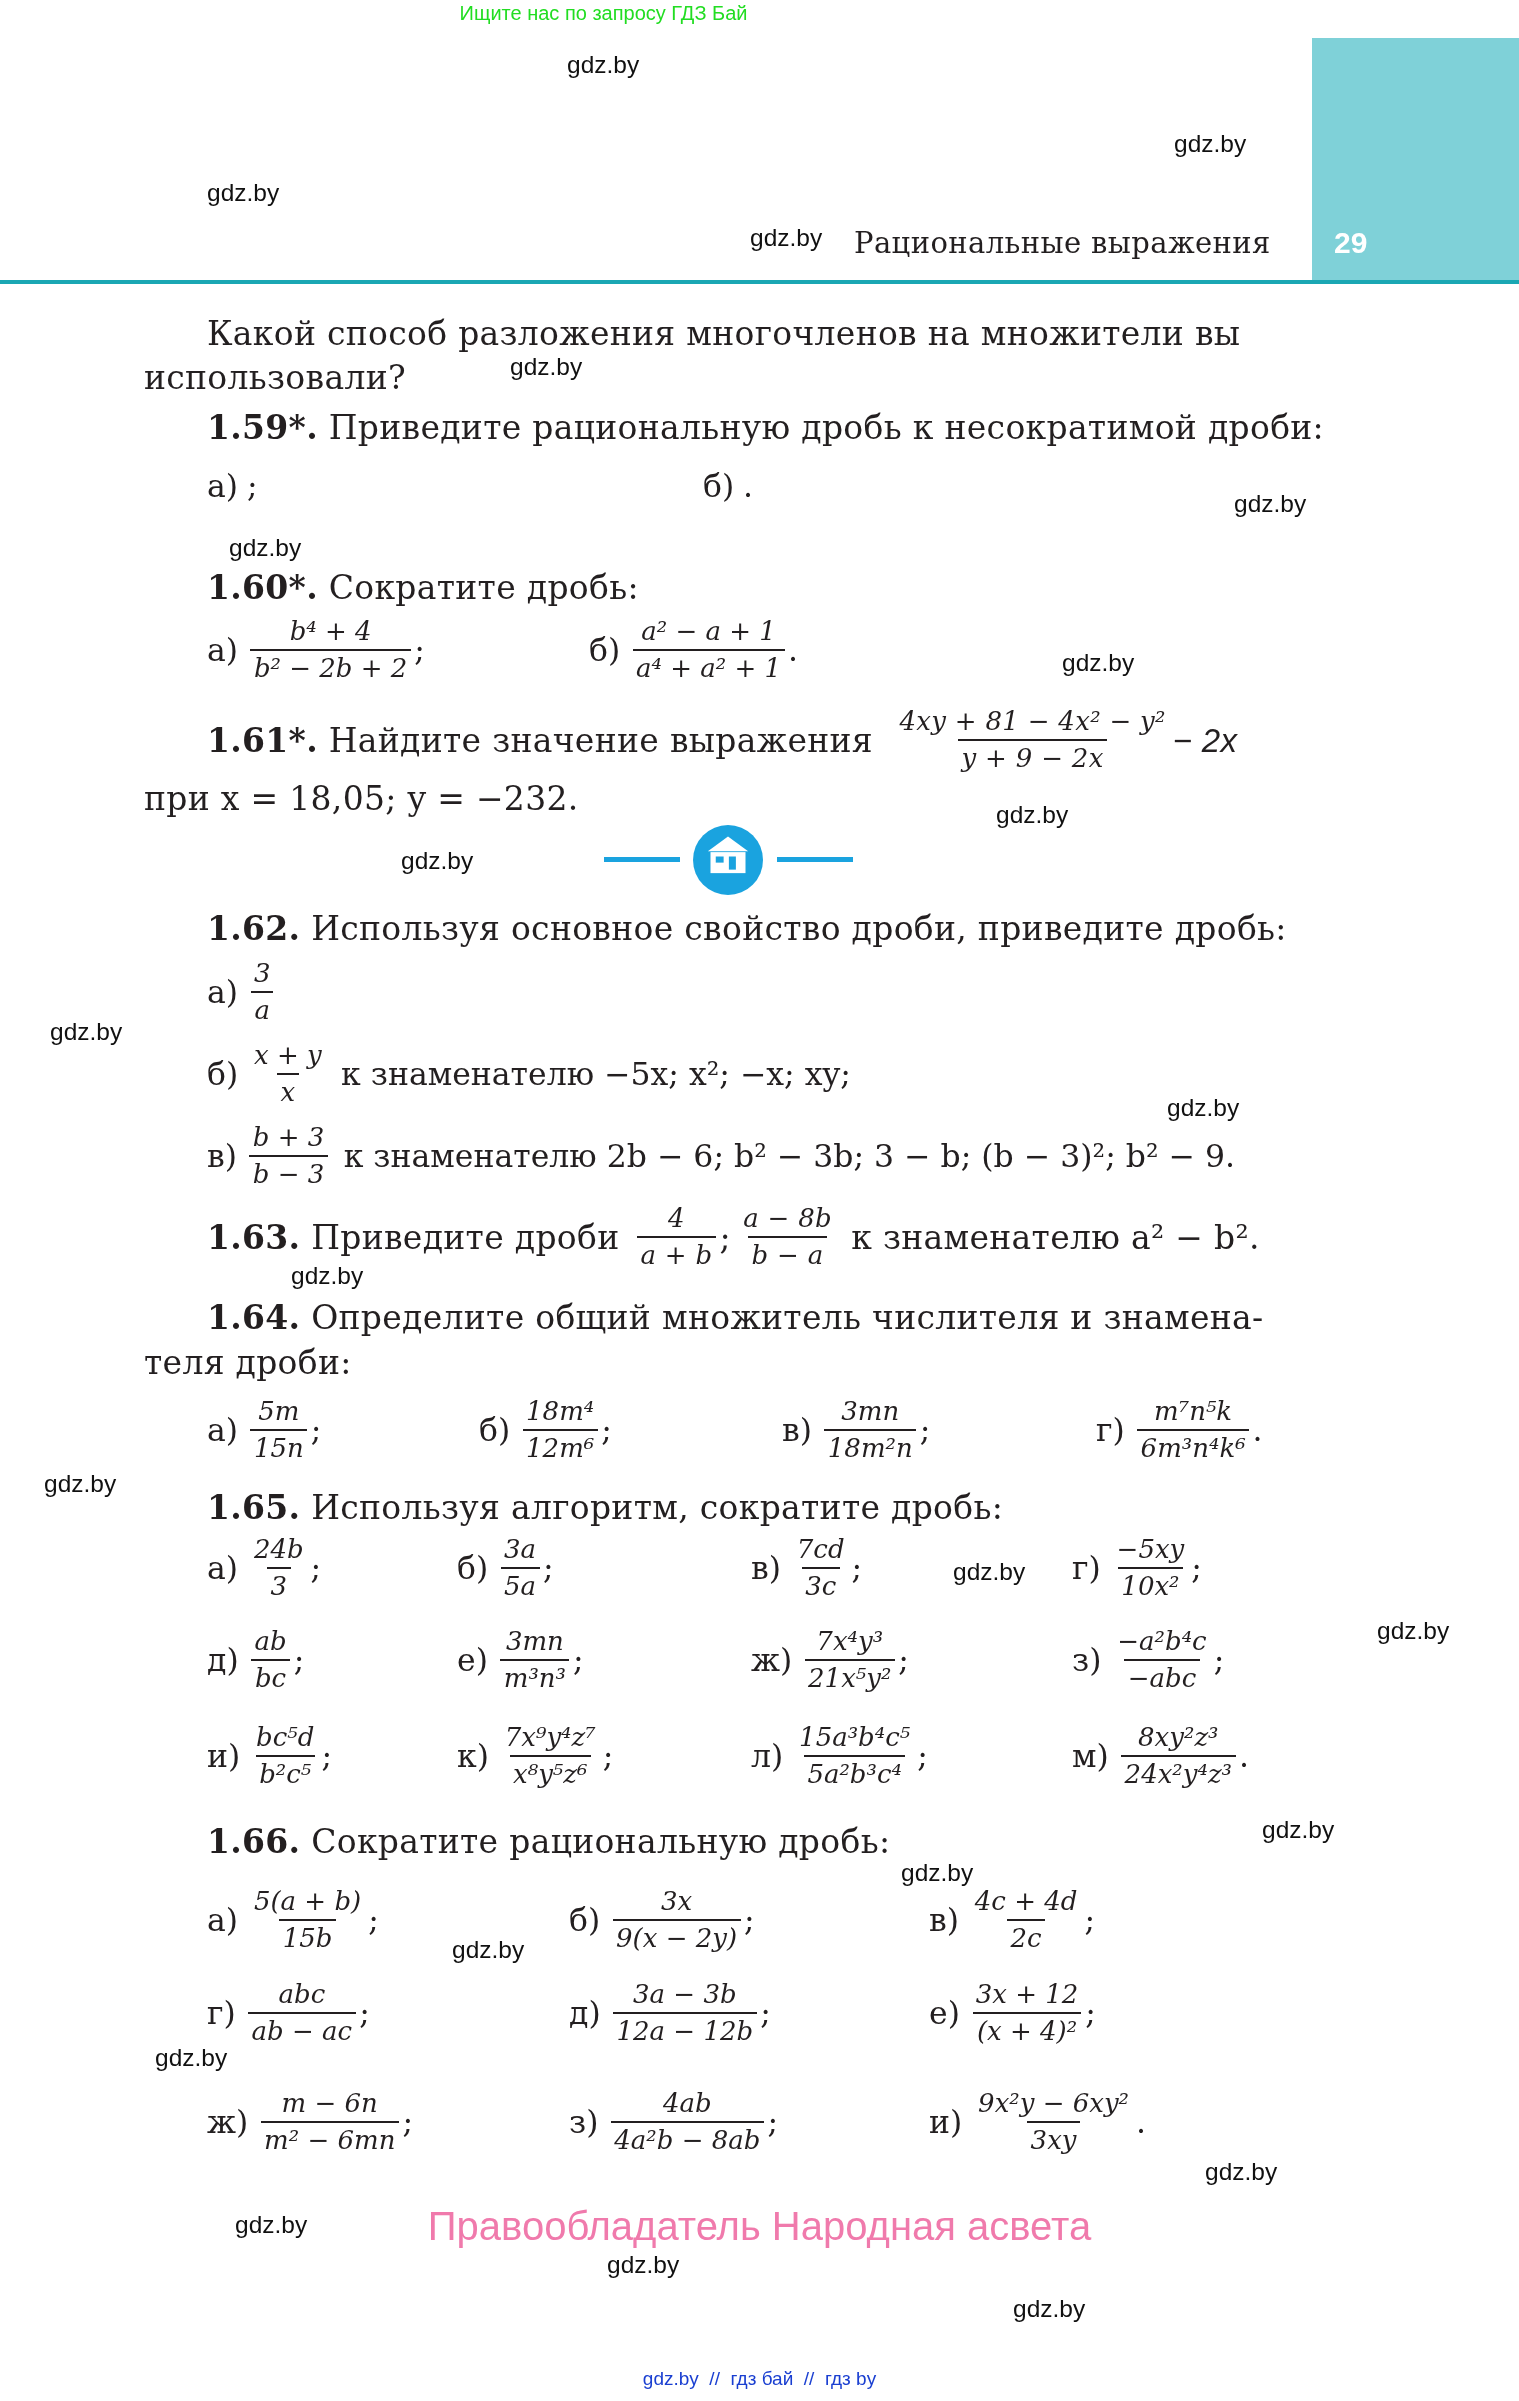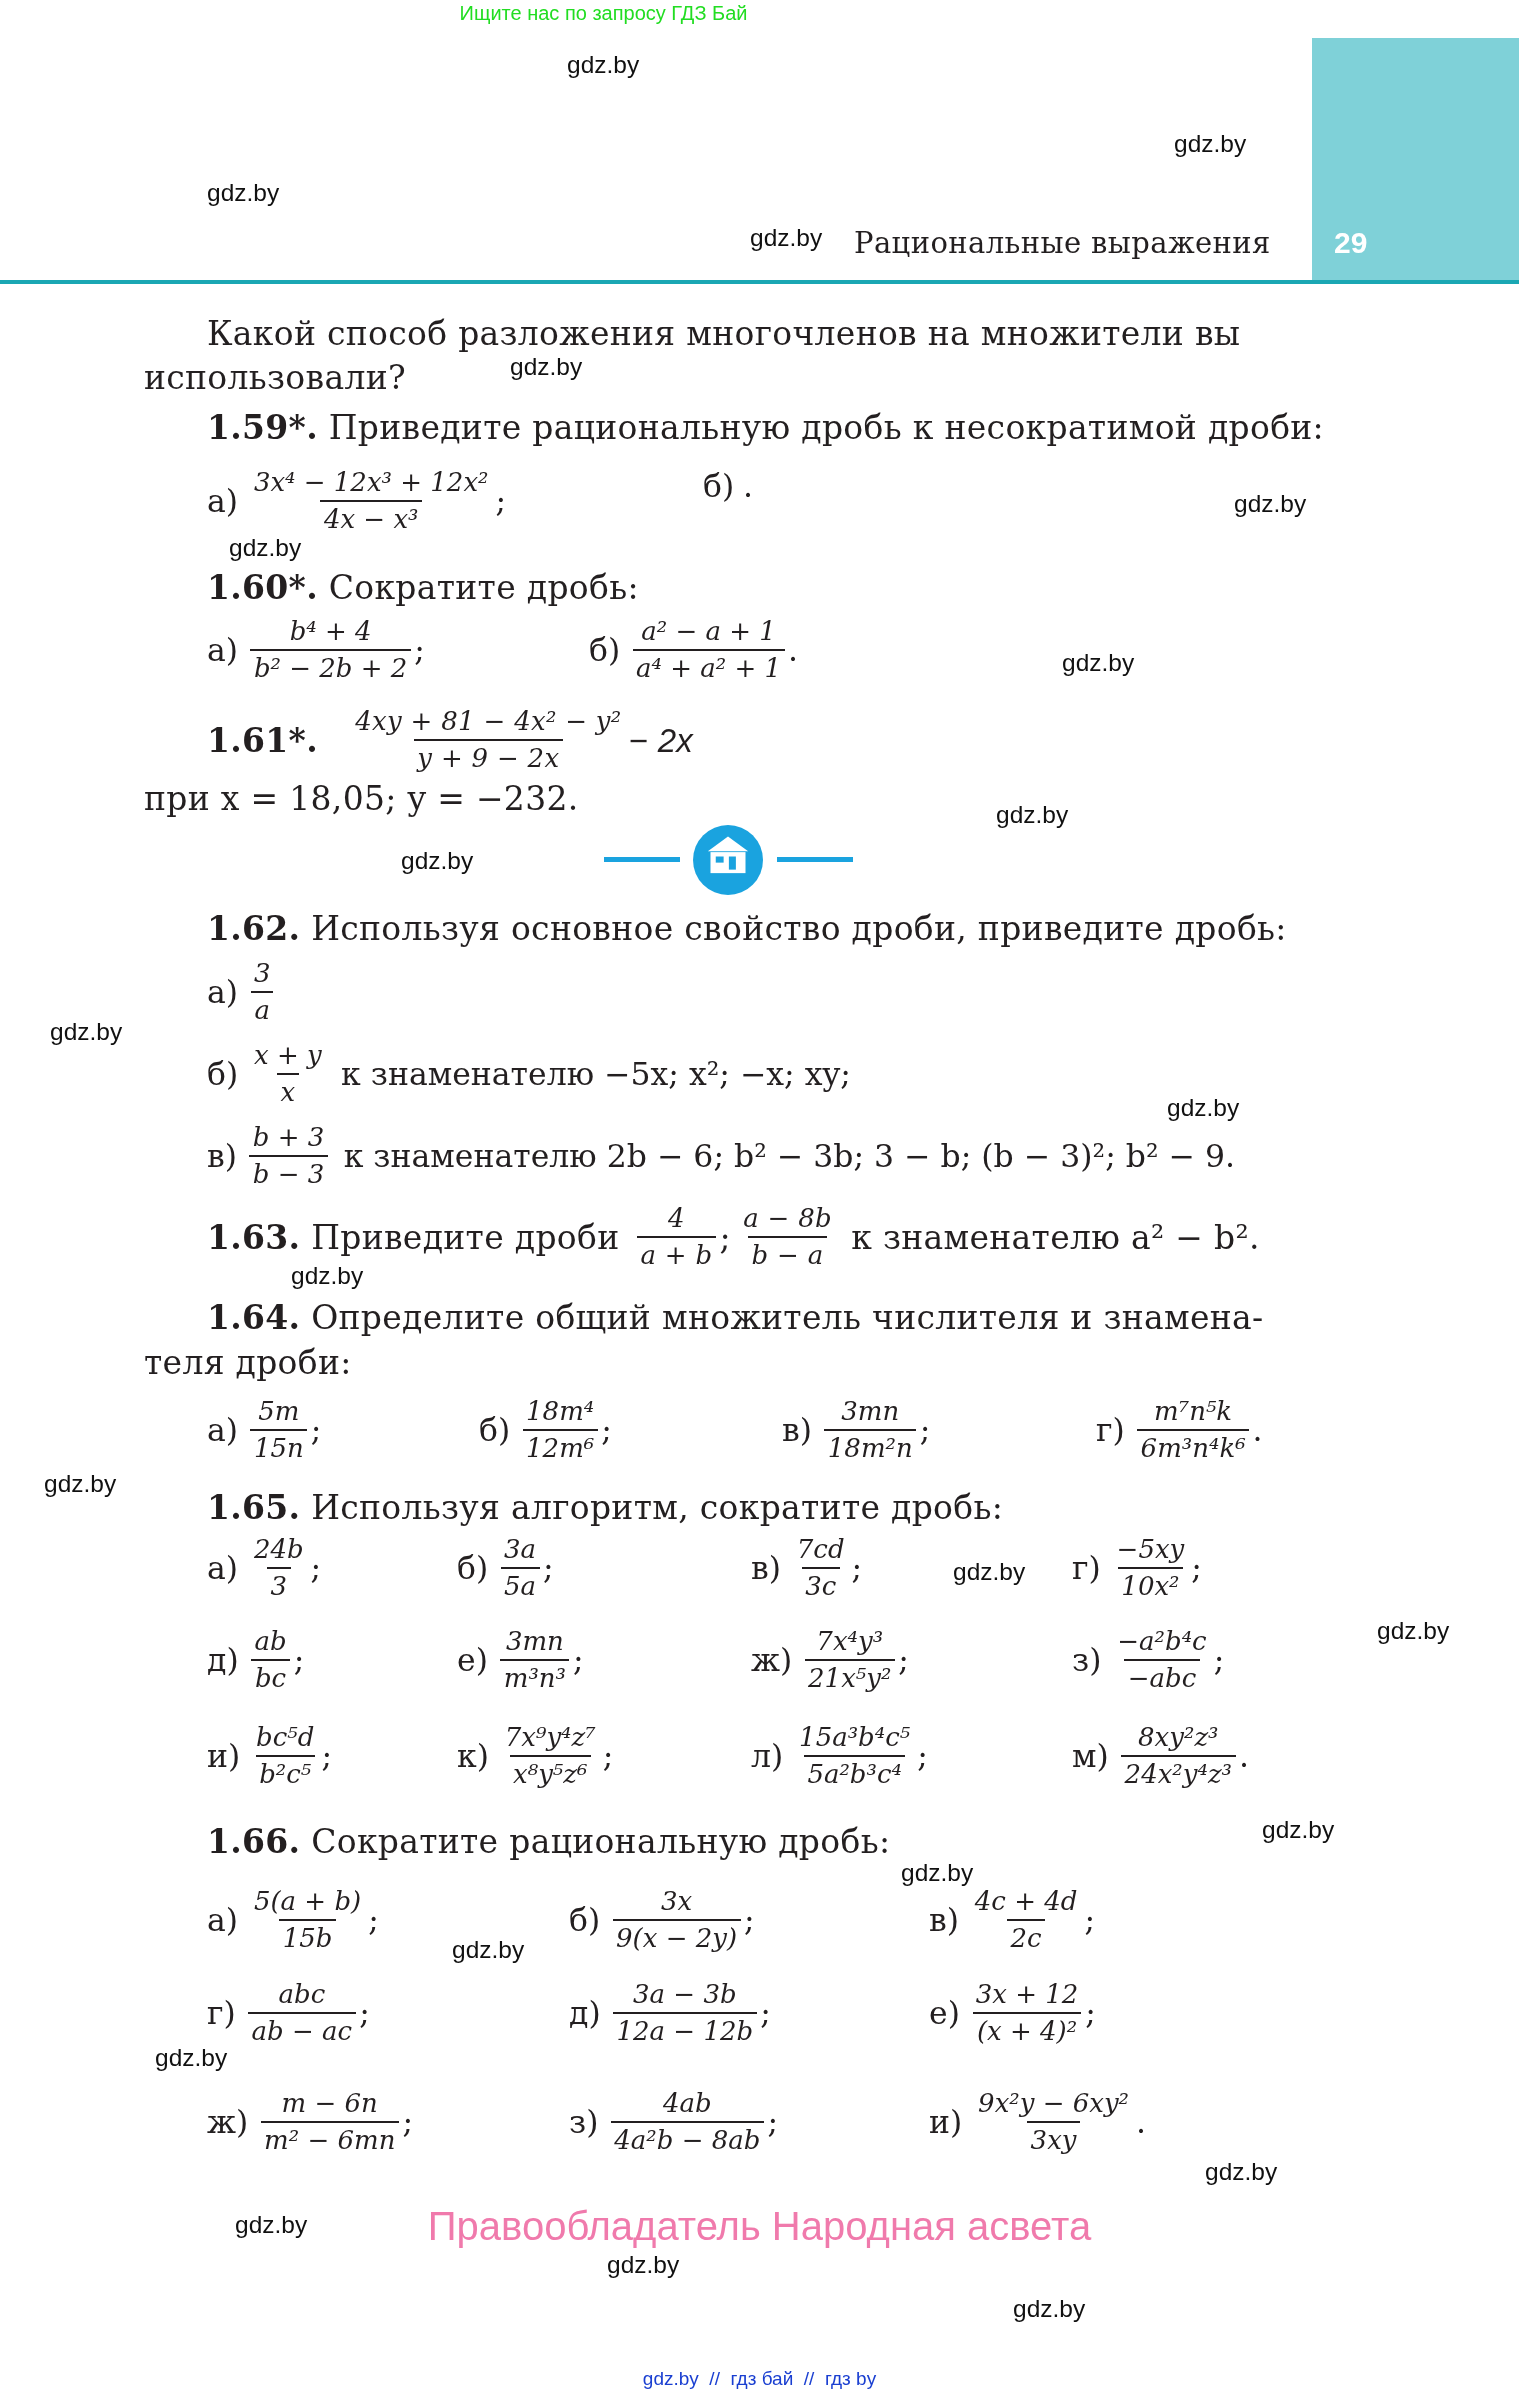--- a/index.html
+++ b/index.html
@@ -71,24 +71,20 @@
 
 <div class="abs line" style="left:207px;top:317px">Какой способ разложения многочленов на множители вы</div>
 <div class="abs line" style="left:144px;top:361px">использовали?</div>
 
 <div class="abs line" style="left:207px;top:411px">
   <span class="num">1.59*.</span>
   <span>Приведите рациональную дробь к несократимой дроби:</span>
 </div>
 <div class="abs item" style="left:207px;top:468px">
   <span class="lbl">а)</span>
-  <span class="frac">
-      <span class="n">3x⁴ − 12x³ + 12x²</span>
-      <span class="d">4x − x³</span>
-    </span>
   <span class="tail">;</span>
 </div>
 <div class="abs item" style="left:703px;top:468px">
   <span class="lbl">б)</span>
   <span class="tail">.</span>
 </div>
 
 <div class="abs line" style="left:207px;top:571px">
   <span class="num">1.60*.</span>
   <span>Сократите дробь:</span>
@@ -105,20 +101,21 @@
   <span class="lbl">б)</span>
   <span class="frac">
       <span class="n">a² − a + 1</span>
       <span class="d">a⁴ + a² + 1</span>
     </span>
   <span class="tail">.</span>
 </div>
 
 <div class="abs item line" style="left:207px;top:707px">
   <span class="num">1.61*.</span>&nbsp;
+  <span>Найдите значение выражения</span>
   <span class="frac" style="margin-left:23px">
       <span class="n">4xy + 81 − 4x² − y²</span>
       <span class="d">y + 9 − 2x</span>
     </span>
   <span class="it">− 2x</span>
 </div>
 <div class="abs line" style="left:144px;top:782px">при x = 18,05; y = −232.</div>
 
 <div class="abs home-wrap">
   <div class="home-line" style="left:0"></div>

